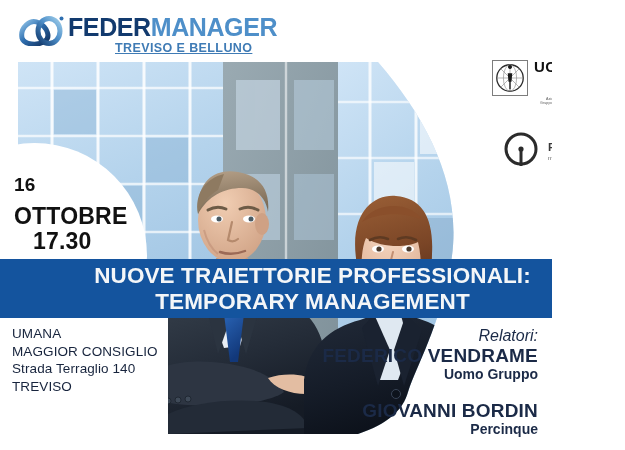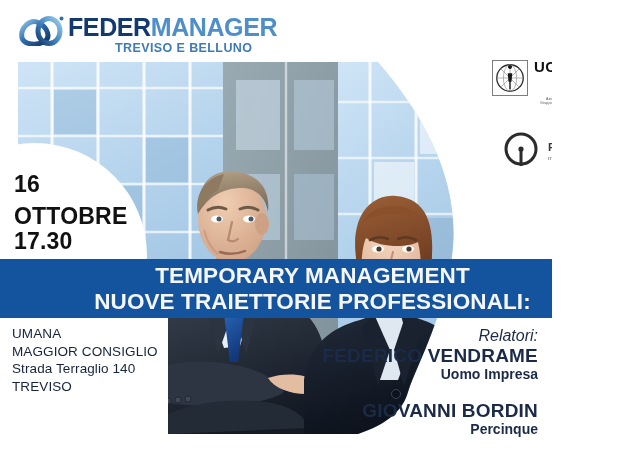--- a/index.html
+++ b/index.html
@@ -48,20 +48,21 @@
   .fm-manager { color: #4e8fc9; }
   .fm-sub {
     position: absolute;
     left: 97px;
     top: 29px;
     font-size: 12.5px;
     font-weight: bold;
     color: #3f7bb5;
     letter-spacing: 0.4px;
     white-space: nowrap;
+    text-decoration: underline;
   }
 
   
   .uomo-logo {
     position: absolute;
     left: 492px;
     top: 60px;
     width: 120px;
     height: 48px;
   }
@@ -183,23 +184,23 @@
   .date-block {
     position: absolute;
     left: 14px;
     top: 172px;
     width: 135px;
     color: #111111;
     font-weight: bold;
     line-height: 25px;
     letter-spacing: 0.2px;
   }
-  .date-day    { font-size: 23px; }
+  .date-day    { font-size: 19px; }
   .date-month  { font-size: 23px; margin-top: 7px; }
-  .date-time   { font-size: 23px; }
+  .date-time   { font-size: 23px; margin-left: 19px; }
 
   
   .title-band {
     position: absolute;
     left: 0;
     top: 259px;
     width: 625px;
     height: 59px;
     background: #14549e;
     display: flex;
@@ -564,34 +565,34 @@
   </div>
 
   <div class="date-circle"></div>
   <div class="date-block">
     <div class="date-day">16</div>
     <div class="date-month">OTTOBRE</div>
     <div class="date-time">17.30</div>
   </div>
 
   <div class="title-band">
+    <div class="title-line">NUOVE TRAIETTORIE PROFESSIONALI:</div>
     <div class="title-line">TEMPORARY MANAGEMENT</div>
-    <div class="title-line">NUOVE TRAIETTORIE PROFESSIONALI:</div>
   </div>
 
   <div class="venue-panel"></div>
   <div class="venue-text">
     <div class="venue-l1">UMANA</div>
     <div class="venue-l2">MAGGIOR CONSIGLIO</div>
     <div class="venue-l3">Strada Terraglio 140</div>
     <div class="venue-l4">TREVISO</div>
   </div>
 
   <div class="speakers">
     <div class="sp-label">Relatori:</div>
     <div class="sp-name">FEDERICO VENDRAME</div>
-    <div class="sp-org">Uomo Impresa</div>
+    <div class="sp-org">Uomo Gruppo</div>
     <div class="sp-gap"></div>
     <div class="sp-name">GIOVANNI BORDIN</div>
     <div class="sp-org">Percinque</div>
   </div>
 
 </div>
 
 </body></html>

